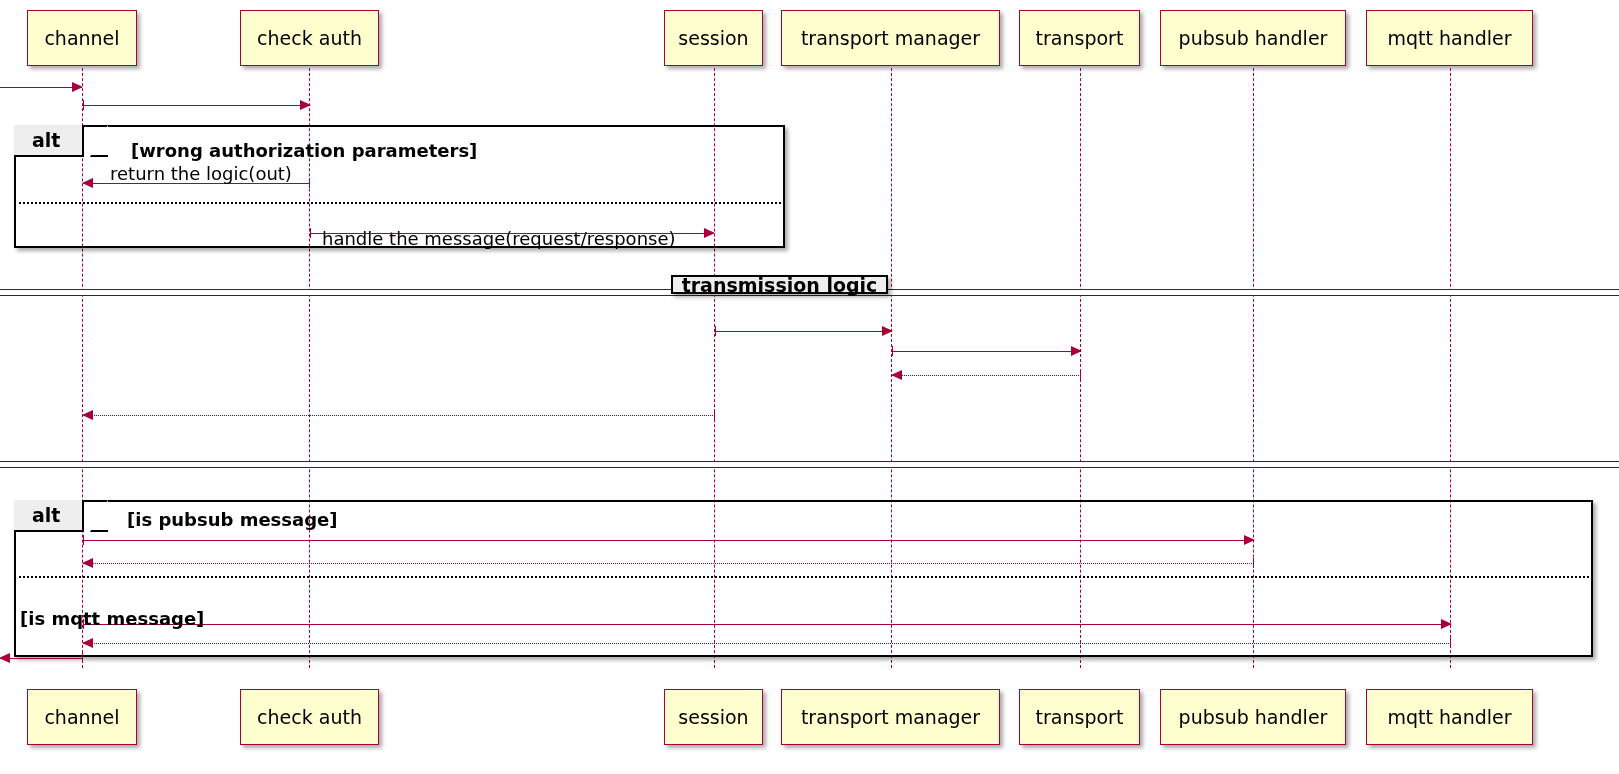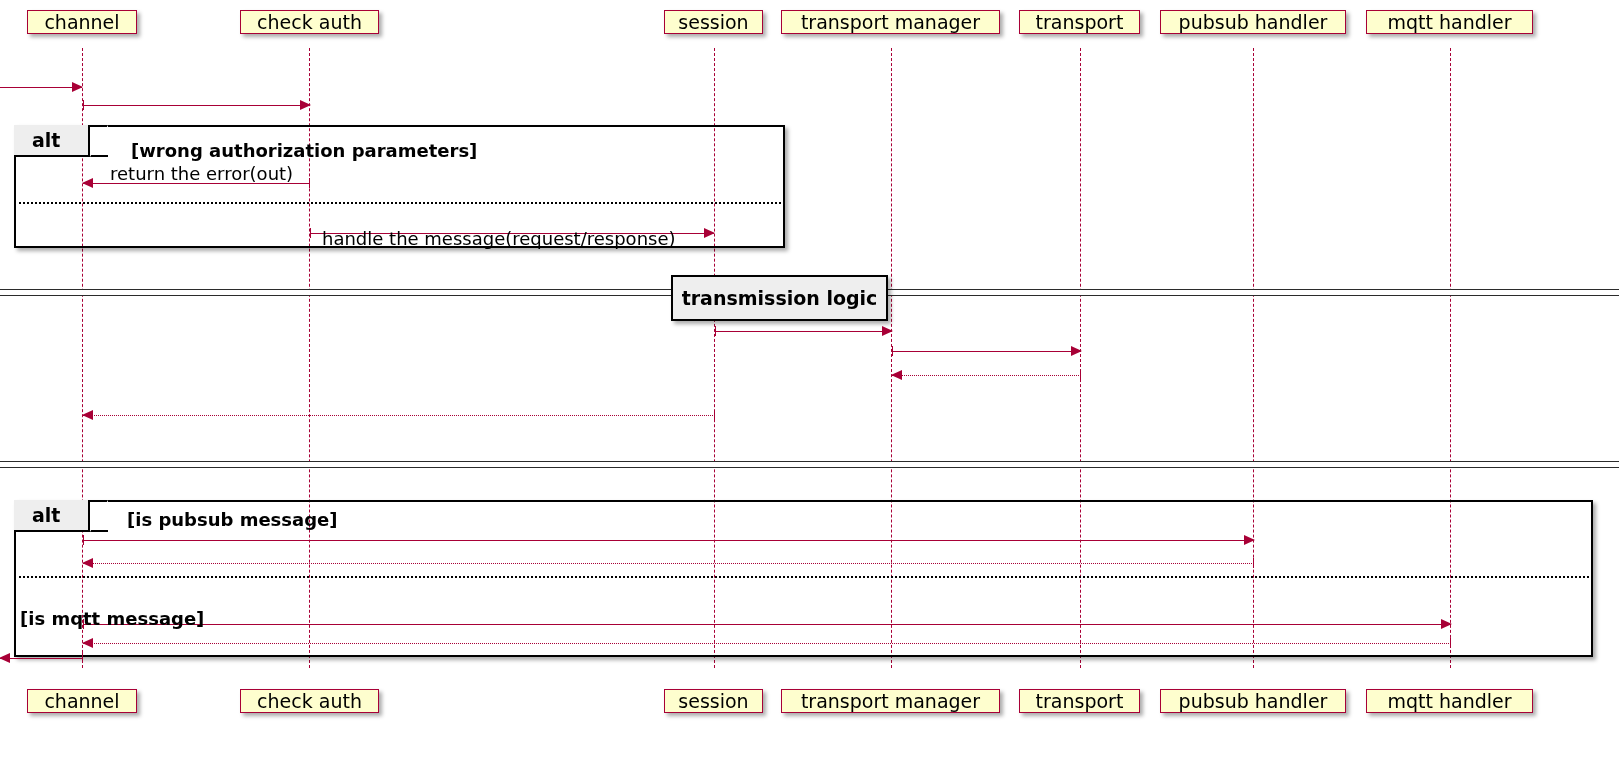--- a/index.html
+++ b/index.html
@@ -10,21 +10,21 @@
   
   .participant{
     position:absolute;
     box-sizing:border-box;
     background:#FEFECE;
     border:1.5px solid #A80036;
     color:#000000;
     font-size:19px;
     line-height:1;
     display:flex;align-items:center;justify-content:center;
-    height:24px;
+    height:56px;
     box-shadow:3px 3px 4px rgba(0,0,0,0.33);
     white-space:nowrap;
     padding:0 10px;
     z-index:6;
   }
 
   
   .lifeline{
     position:absolute;
     width:0;
@@ -69,21 +69,21 @@
     z-index:3;
   }
   .group-tab{
     position:absolute;
     left:0;top:0;
     height:30px;
     background:#EEEEEE;
     border-right:2px solid #000;
     border-bottom:2px solid #000;
     display:flex;align-items:center;
-    padding-left:18px;padding-right:28px;
+    padding-left:18px;padding-right:22px;
     font-weight:bold;
     font-size:19px;
     color:#000;
     z-index:4;
   }
   .group-tab-notch{
     position:absolute;
     top:0;height:30px;width:18px;
     background:#ffffff;
     z-index:5;
@@ -114,21 +114,21 @@
     position:absolute;
     box-sizing:border-box;
     background:#EEEEEE;
     border:2.4px solid #000;
     color:#000;
     font-weight:bold;
     font-size:19px;
     display:flex;align-items:center;justify-content:center;
     white-space:nowrap;
     padding:0 14px;
-    height:46px;
+    height:19px;
     box-shadow:3px 3px 4px rgba(0,0,0,0.33);
     z-index:8;
   }
 </style>
 </head>
 <body>
 
 <div id="stage">
 
   <div class="lifeline" style="left:82px;  top:48px; height:620px;"></div>
@@ -223,21 +223,21 @@
     <div class="shaft"></div>
     <div class="head"></div>
   </div>
 
   <div class="arrow left" style="left:83px; top:183px; width:227px;">
     <div class="tick"></div>
     <div class="shaft"></div>
     <div class="head"></div>
   </div>
   <div class="arrow-label" style="left:110px; top:163px;">
-    <span>return the error(out)</span>
+    <span>return the logic(out)</span>
   </div>
 
   <div class="arrow right" style="left:310px; top:233px; width:404px;">
     <div class="tick"></div>
     <div class="shaft"></div>
     <div class="head"></div>
   </div>
   <div class="arrow-label" style="left:322px; top:212px;margin-top:16px;">
     <span>handle the message(request/response)</span>
   </div>

